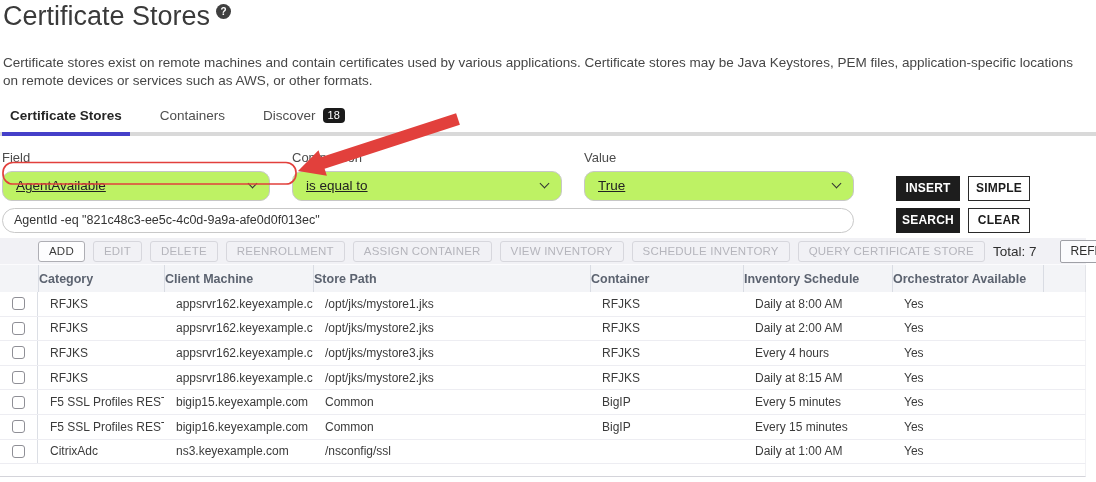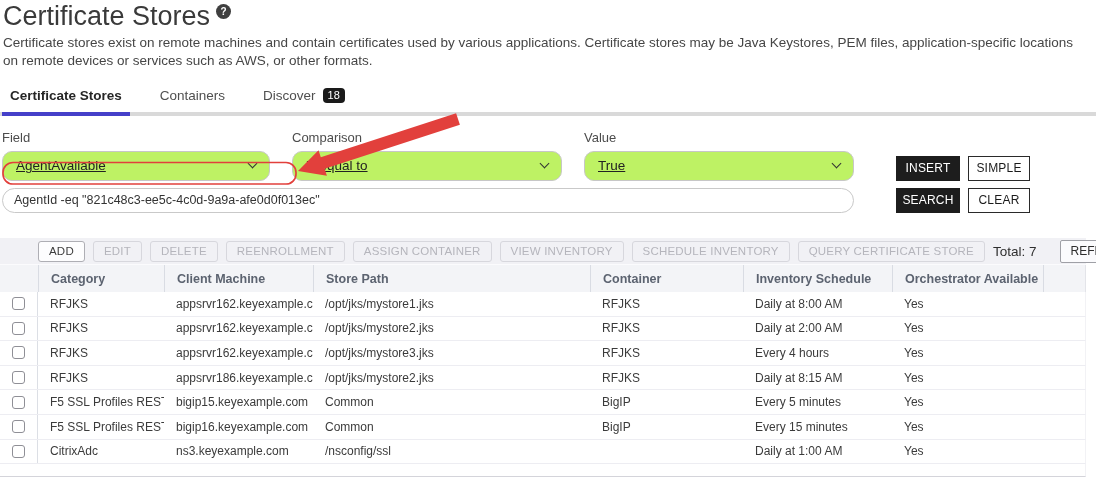--- a/index.html
+++ b/index.html
@@ -15,21 +15,21 @@
   .page-head { padding: 2px 6px 0 3px; }
   .title-row { display: flex; align-items: flex-start; gap: 6px; }
   .page-title { font-size: 27px; font-weight: 400; color: #3a3a3a; line-height: 1.1; }
   .help-icon {
     width: 15px; height: 15px; border-radius: 50%;
     background: #3f3f3f; color: #fff;
     font-size: 10px; font-weight: bold;
     display: flex; align-items: center; justify-content: center;
     margin-top: 2px;
   }
-  .page-desc { margin-top: 2px; font-size: 13.5px; color: #464646; line-height: 1.38; max-width: 1092px; }
+  .page-desc { margin-top: 22px; font-size: 13.5px; color: #464646; line-height: 1.38; max-width: 1092px; }
   
   .tabs { margin-top: 17px; display: flex; gap: 36px; border-bottom: 4px solid #d9d9d9; padding-left: 10px; }
   .tab { position: relative; padding: 0 2px 9px 0; font-size: 13.5px; color: #4f4f4f; cursor: pointer; display: flex; align-items: center; gap: 7px; }
   .tab.active { font-weight: bold; color: #262626; }
   .tab.active::after {
     content: ""; position: absolute; left: -8px; right: -6px; bottom: -4px; height: 4px;
     background: #4540c9;
   }
   .tab-badge {
     background: #1a1a1a; color: #fff; font-size: 11px; font-weight: normal;
@@ -40,21 +40,21 @@
   .field-group { display: flex; flex-direction: column; }
   .field-label { font-size: 13px; color: #4c4c4c; margin-bottom: 6px; }
   .select-box {
     height: 30px; border: 1px solid #c7c7c7; border-radius: 10px; background: #bef264;
     display: flex; align-items: center; justify-content: space-between;
     padding: 0 13px; font-size: 13.5px; color: #222; cursor: pointer; text-decoration: underline;
   }
   .chevron { width: 7px; height: 7px; border-right: 1.8px solid #333; border-bottom: 1.8px solid #333; transform: rotate(45deg); margin-top: -4px; }
   .btn-cell { padding-left: 20px; display: flex; gap: 8px; align-self: end; }
   .btn-cell.row2 { align-self: start; }
-  .btn { font-family: "Liberation Sans", sans-serif; font-size: 12px; font-weight: normal; height: 25px; cursor: pointer; letter-spacing: 0.2px; }
+  .btn { font-family: "Liberation Sans", sans-serif; font-size: 12px; font-weight: bold; height: 25px; cursor: pointer; letter-spacing: 0.2px; }
   .btn-dark { background: #1d1d1d; color: #fff; border: 1px solid #1d1d1d; width: 64px; }
   .btn-light { background: #fff; color: #1b1b1b; border: 1.5px solid #2a2a2a; width: 62px; }
   .query-wrap { grid-column: 1 / 4; position: relative; }
   .query-input {
     width: 100%; height: 25px; border: 1px solid #c9c9c9; border-radius: 13px;
     padding: 0 11px; font-size: 12.5px; color: #333; font-family: Liberation Sans, sans-serif;
     outline: none; background: #fff;
   }
   
   .annotation-overlay { position: absolute; left: 0; top: 0; width: 1096px; height: 482px; pointer-events: none; z-index: 5; }
@@ -72,21 +72,21 @@
   .toolbar-btn.enabled { color: #3d3d3d; border-color: #aeaeb4; background: #fdfdfe; cursor: pointer; }
   .toolbar-total { margin-left: auto; font-size: 13.5px; color: #2e2e2e; padding-right: 16px; white-space: nowrap; }
   .refresh-btn {
     font-family: "Liberation Sans", sans-serif; font-size: 12px; color: #2e2e2e;
     background: #fbfbfd; border: 1px solid #9fa0a6; border-radius: 2px;
     padding: 3px 9px 4px; cursor: pointer; white-space: nowrap;
   }
   .grid-row { display: grid; grid-template-columns: 38px 126px 149px 277px 153px 149px 151px 1fr; }
   .thead { background: #f3f4f7; height: 27px; border-right: 1px solid #e3e4e9; }
   .th {
-    display: flex; align-items: center; padding: 0 12px;
+    display: flex; align-items: center; padding: 0 0;
     font-size: 12.5px; font-weight: bold; color: #5c6370; white-space: nowrap; overflow: hidden;
   }
   .th + .th { border-left: 1px solid #d9dce3; }
   .th.sliver { padding: 0; }
   .trow { background: #fff; height: 24.6px; border-bottom: 1px solid #ededf2; border-right: 1px solid #f2f2f5; }
   .td { display: flex; align-items: center; padding: 0 12px; font-size: 12px; color: #3b3b3b; white-space: nowrap; overflow: hidden; }
   .td.check-cell { justify-content: center; padding: 0; border-right: 1px solid #dcdfe5; }
   .row-checkbox {
     appearance: none; -webkit-appearance: none;
     width: 13px; height: 13px; border: 1px solid #8f8f96; border-radius: 3px;

